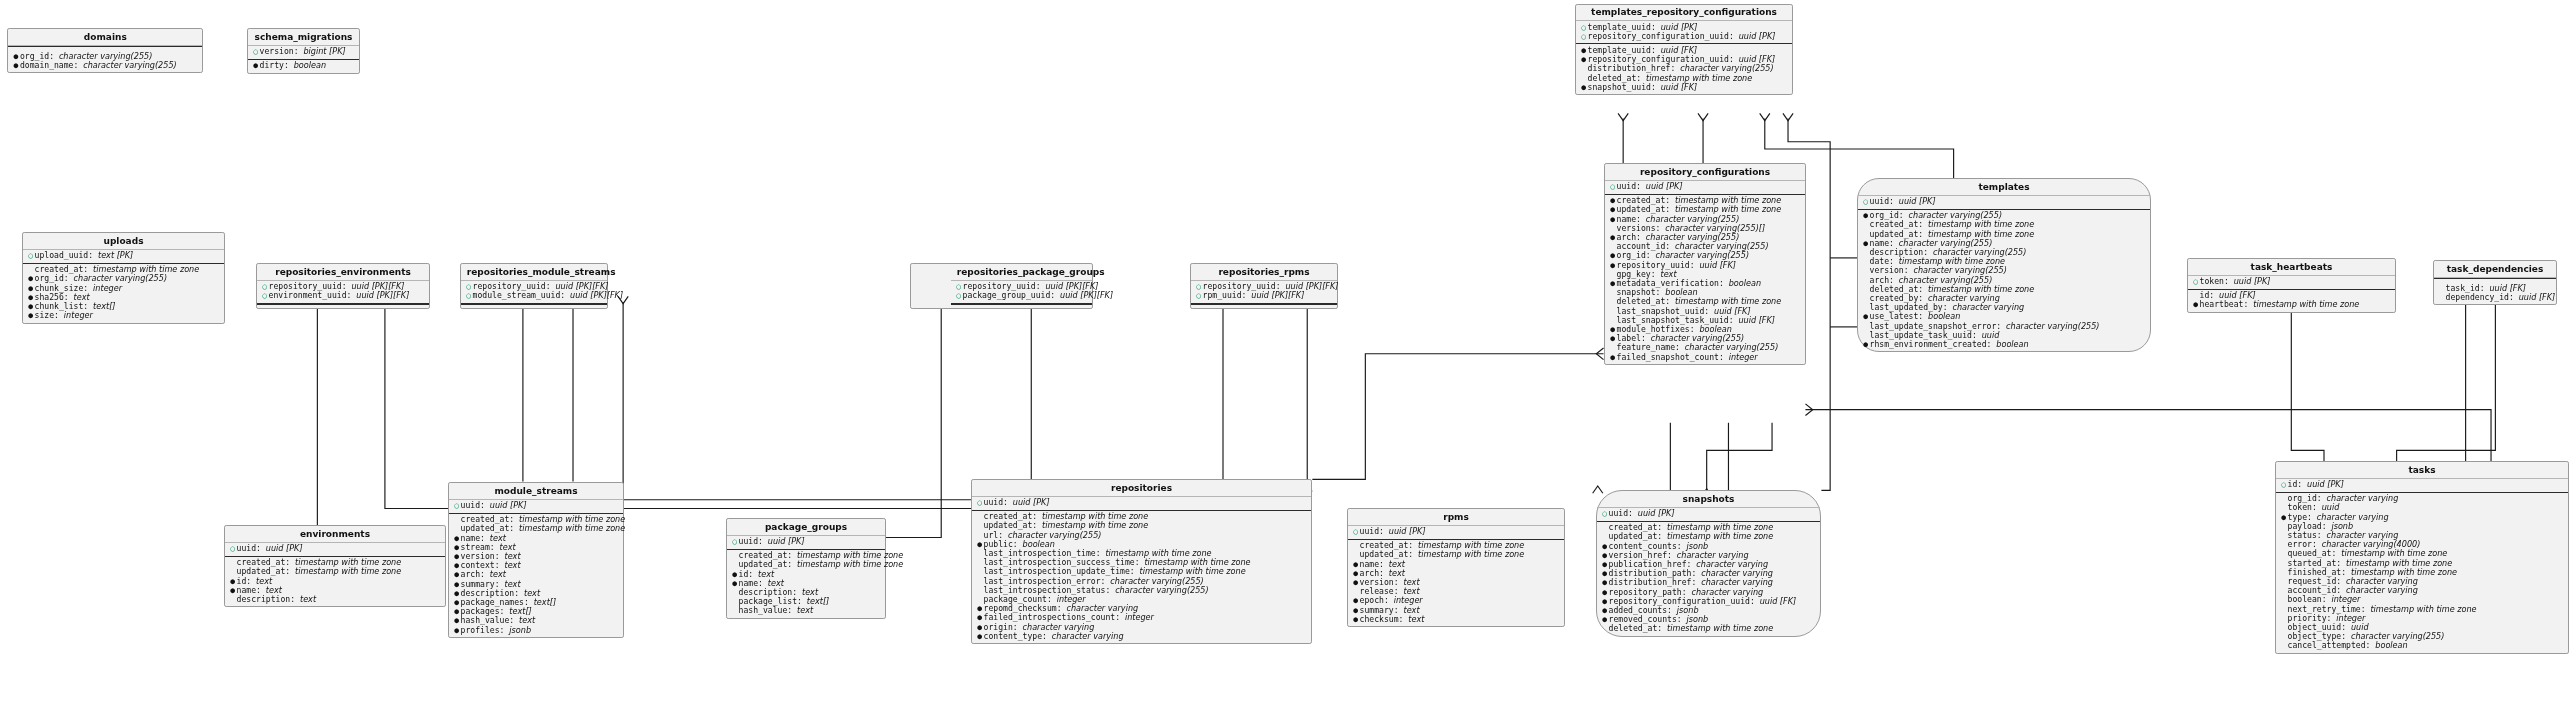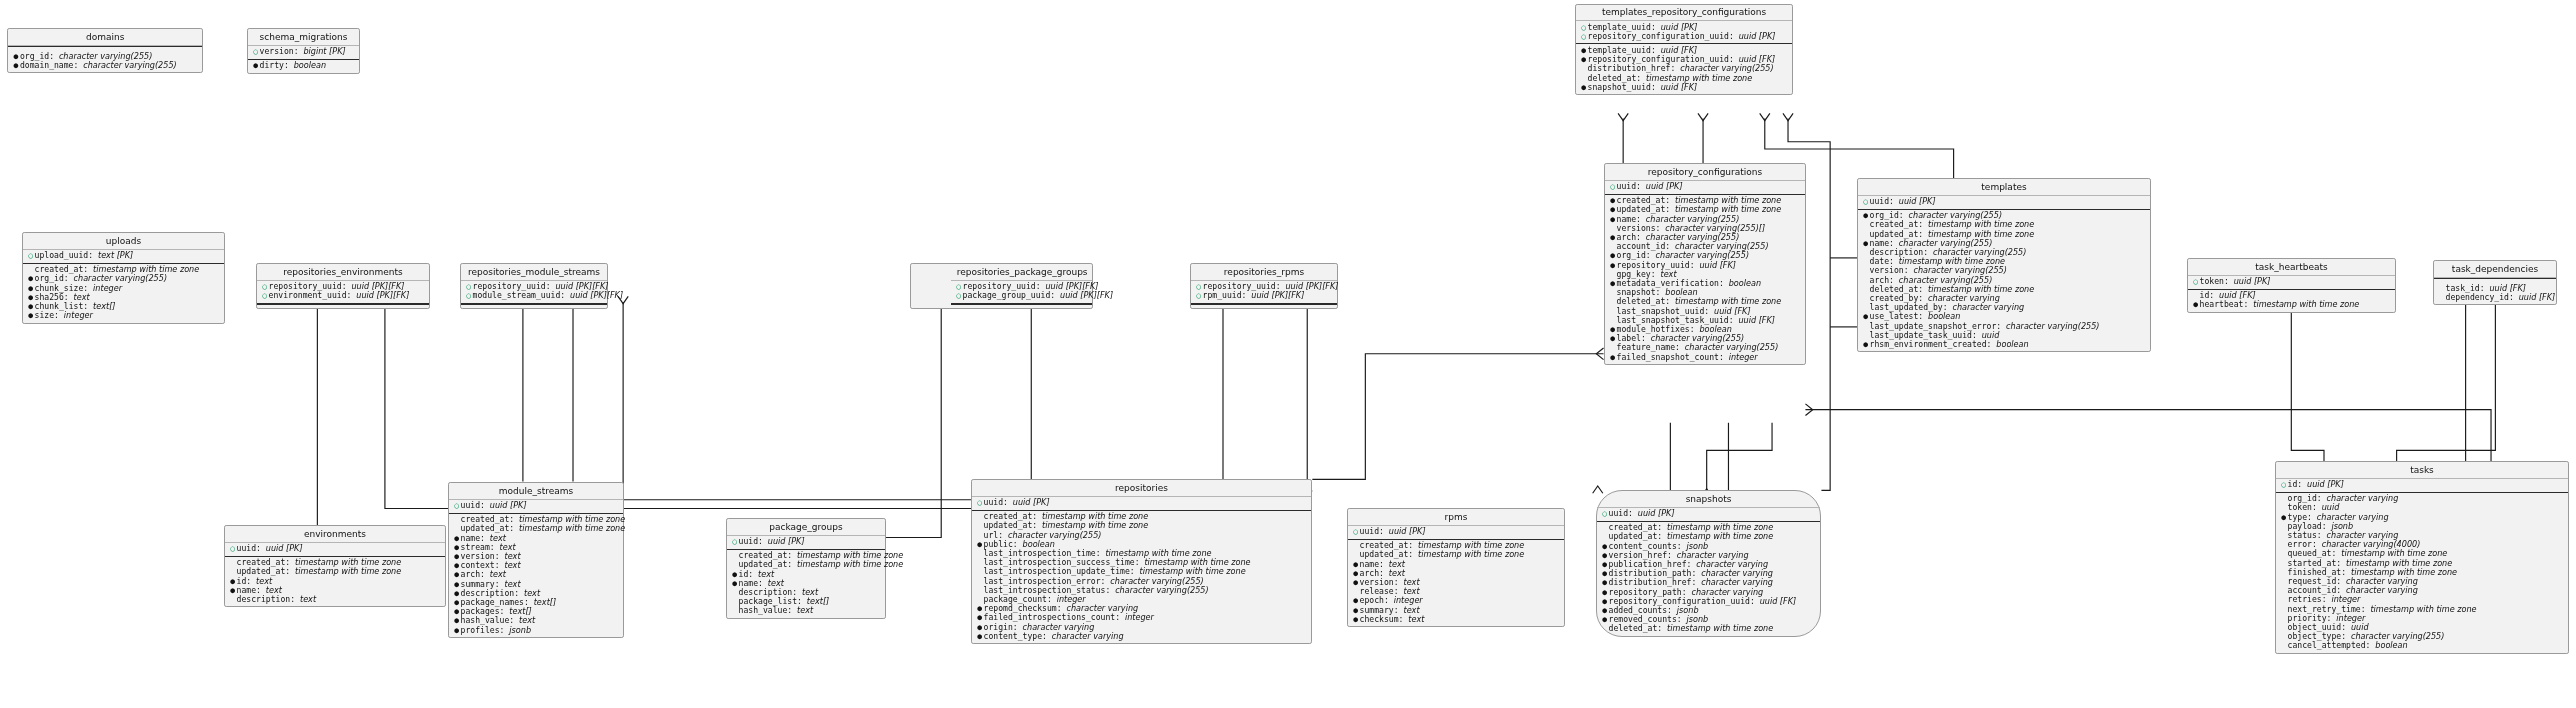--- a/index.html
+++ b/index.html
@@ -13,21 +13,21 @@
   .table-box{
     position:absolute;
     background:#f2f2f2;
     border:0.7px solid #9a9a9a;
     border-radius:2.2px;
     box-sizing:border-box;
     z-index:5;
   }
   .tbl-title{
     font-family:"DejaVu Sans", sans-serif;
-    font-weight:normal;
+    font-weight:bold;
     font-size:9px;
     text-align:center;
     padding:2.9px 5.8px 2.9px 5.8px;
     color:#111;
     border-bottom:0.7px solid #b5b5b5;
     white-space:nowrap;
   }
   .tbl-section{
     padding:1.5px 4.4px 2.2px 3.6px;
   }
@@ -220,21 +220,21 @@
         <div class="col-row"><span class="bul bul-none">&nbsp;</span><span class="cname">snapshot: </span><span class="ctype">boolean</span></div>
         <div class="col-row"><span class="bul bul-none">&nbsp;</span><span class="cname">deleted_at: </span><span class="ctype">timestamp with time zone</span></div>
         <div class="col-row"><span class="bul bul-none">&nbsp;</span><span class="cname">last_snapshot_uuid: </span><span class="ctype">uuid [FK]</span></div>
         <div class="col-row"><span class="bul bul-none">&nbsp;</span><span class="cname">last_snapshot_task_uuid: </span><span class="ctype">uuid [FK]</span></div>
         <div class="col-row"><span class="bul bul-filled">●</span><span class="cname">module_hotfixes: </span><span class="ctype">boolean</span></div>
         <div class="col-row"><span class="bul bul-filled">●</span><span class="cname">label: </span><span class="ctype">character varying(255)</span></div>
         <div class="col-row"><span class="bul bul-none">&nbsp;</span><span class="cname">feature_name: </span><span class="ctype">character varying(255)</span></div>
         <div class="col-row"><span class="bul bul-filled">●</span><span class="cname">failed_snapshot_count: </span><span class="ctype">integer</span></div>
       </div>
     </div>
-    <div class="table-box" style="left: 1857px; top: 178px; width: 294px;">
+    <div class="table-box" style="left: 1857px; top: 178px; width: 294px; border-radius: 22px;">
       <div class="tbl-title">templates</div>
       <div class="tbl-section sec-pk">
         <div class="col-row"><span class="bul bul-pk">○</span><span class="cname">uuid: </span><span class="ctype">uuid [PK]</span></div>
       </div>
       <div class="tbl-section">
         <div class="col-row"><span class="bul bul-filled">●</span><span class="cname">org_id: </span><span class="ctype">character varying(255)</span></div>
         <div class="col-row"><span class="bul bul-none">&nbsp;</span><span class="cname">created_at: </span><span class="ctype">timestamp with time zone</span></div>
         <div class="col-row"><span class="bul bul-none">&nbsp;</span><span class="cname">updated_at: </span><span class="ctype">timestamp with time zone</span></div>
         <div class="col-row"><span class="bul bul-filled">●</span><span class="cname">name: </span><span class="ctype">character varying(255)</span></div>
         <div class="col-row"><span class="bul bul-none">&nbsp;</span><span class="cname">description: </span><span class="ctype">character varying(255)</span></div>
@@ -386,21 +386,21 @@
         <div class="col-row"><span class="bul bul-none">&nbsp;</span><span class="cname">token: </span><span class="ctype">uuid</span></div>
         <div class="col-row"><span class="bul bul-filled">●</span><span class="cname">type: </span><span class="ctype">character varying</span></div>
         <div class="col-row"><span class="bul bul-none">&nbsp;</span><span class="cname">payload: </span><span class="ctype">jsonb</span></div>
         <div class="col-row"><span class="bul bul-none">&nbsp;</span><span class="cname">status: </span><span class="ctype">character varying</span></div>
         <div class="col-row"><span class="bul bul-none">&nbsp;</span><span class="cname">error: </span><span class="ctype">character varying(4000)</span></div>
         <div class="col-row"><span class="bul bul-none">&nbsp;</span><span class="cname">queued_at: </span><span class="ctype">timestamp with time zone</span></div>
         <div class="col-row"><span class="bul bul-none">&nbsp;</span><span class="cname">started_at: </span><span class="ctype">timestamp with time zone</span></div>
         <div class="col-row"><span class="bul bul-none">&nbsp;</span><span class="cname">finished_at: </span><span class="ctype">timestamp with time zone</span></div>
         <div class="col-row"><span class="bul bul-none">&nbsp;</span><span class="cname">request_id: </span><span class="ctype">character varying</span></div>
         <div class="col-row"><span class="bul bul-none">&nbsp;</span><span class="cname">account_id: </span><span class="ctype">character varying</span></div>
-        <div class="col-row"><span class="bul bul-none">&nbsp;</span><span class="cname">retries: </span><span class="ctype">integer</span></div>
+        <div class="col-row"><span class="bul bul-none">&nbsp;</span><span class="cname">boolean: </span><span class="ctype">integer</span></div>
         <div class="col-row"><span class="bul bul-none">&nbsp;</span><span class="cname">next_retry_time: </span><span class="ctype">timestamp with time zone</span></div>
         <div class="col-row"><span class="bul bul-none">&nbsp;</span><span class="cname">priority: </span><span class="ctype">integer</span></div>
         <div class="col-row"><span class="bul bul-none">&nbsp;</span><span class="cname">object_uuid: </span><span class="ctype">uuid</span></div>
         <div class="col-row"><span class="bul bul-none">&nbsp;</span><span class="cname">object_type: </span><span class="ctype">character varying(255)</span></div>
         <div class="col-row"><span class="bul bul-none">&nbsp;</span><span class="cname">cancel_attempted: </span><span class="ctype">boolean</span></div>
       </div>
     </div>
   </div>
 
 

